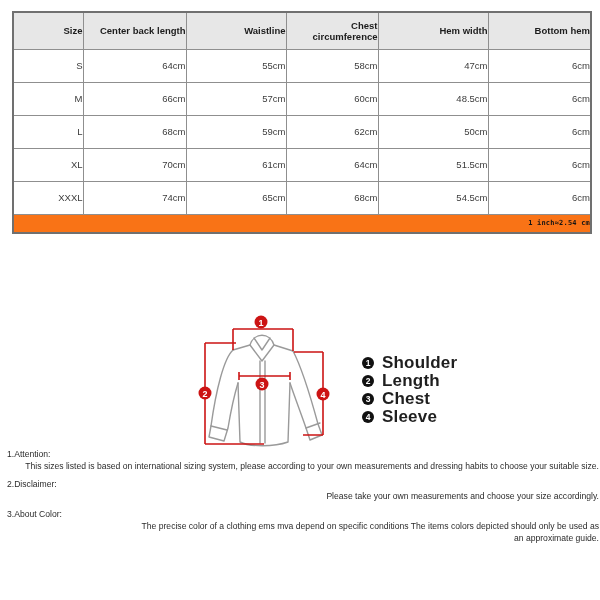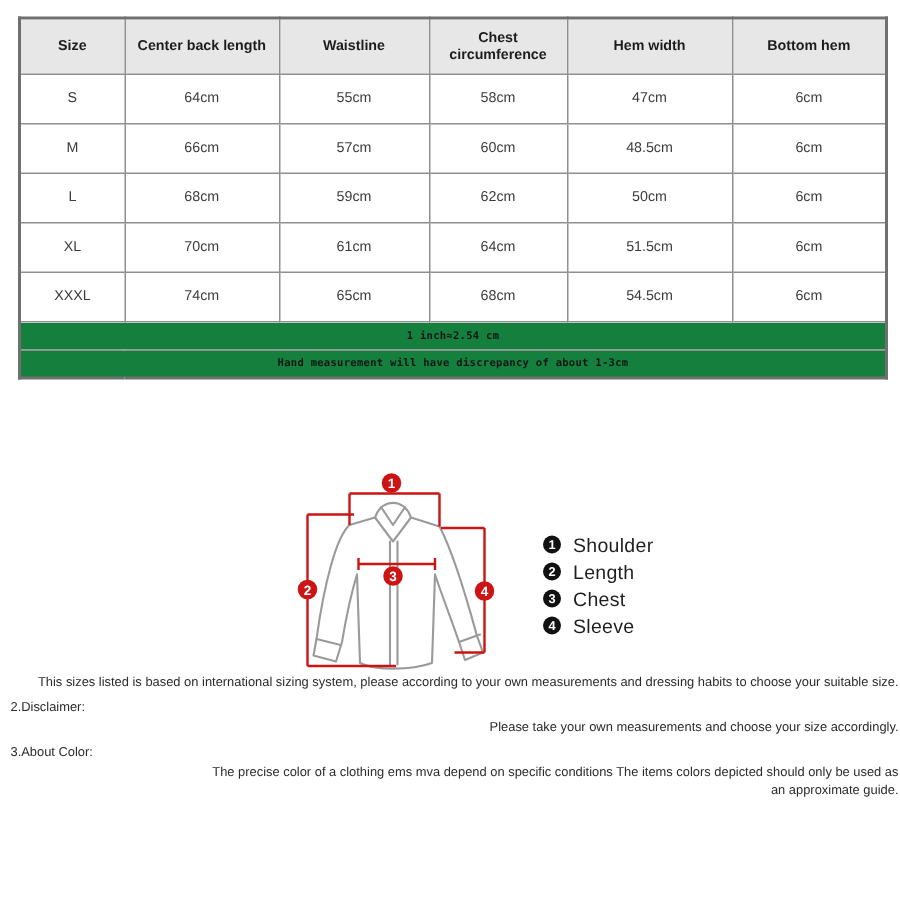--- a/index.html
+++ b/index.html
@@ -16,21 +16,21 @@
   table.size-chart {
     position: absolute;
     left: 12px; top: 11px;
     width: 578px;
     border-collapse: collapse;
     table-layout: fixed;
     border: 2px solid #707070;
   }
   table.size-chart th, table.size-chart td {
     border: 1px solid #8f8f8f;
-    text-align: center;
+    text-align: right;
     vertical-align: middle;
     overflow: hidden;
   }
   table.size-chart thead th {
     background: #e7e7e7;
     font-weight: bold;
     font-size: 9.5px;
     line-height: 11px;
     color: #1c1c1c;
     height: 37px;
@@ -41,21 +41,21 @@
     height: 33px;
     background: #fff;
   }
   table.size-chart tbody.notes td {
     height: 19px;
     font-family: "DejaVu Sans Mono", monospace;
     font-weight: bold;
     font-size: 7px;
     letter-spacing: 0.2px;
     color: #141414;
-    background: #15803d;
+    background: #f97316;
   }
 
   
   svg.diagram { position: absolute; left: 150px; top: 296px; }
 
   .legend {
     position: absolute;
     left: 362px; top: 354px;
     display: flex;
     flex-direction: column;
@@ -72,22 +72,22 @@
     color: #fff;
     font-size: 8.5px;
     font-weight: bold;
     display: flex;
     align-items: center;
     justify-content: center;
     margin-right: 8px;
     flex: 0 0 auto;
   }
   .ltext {
-    font-size: 13px;
-    font-weight: 400;
+    font-size: 17px;
+    font-weight: 700;
     color: #1f1f1f;
     letter-spacing: 0.2px;
   }
 
   
   .footer {
     position: absolute;
     left: 7px; top: 448px;
     width: 592px;
     font-size: 8.6px;
@@ -161,23 +161,20 @@
           <td>65cm</td>
           <td>68cm</td>
           <td>54.5cm</td>
           <td>6cm</td>
         </tr>
       </tbody>
     <tbody class="notes">
       <tr>
         <td colspan="6">1 inch≈2.54 cm</td>
       </tr>
-      <tr>
-        <td colspan="6">Hand measurement will have discrepancy of about 1-3cm</td>
-      </tr>
     </tbody>
   </table>
 
   <svg class="diagram" width="210" height="152" viewBox="0 0 210 152">
 
     <g fill="none" stroke-width="1.4" stroke-linecap="round" stroke-linejoin="round" stroke="#9a9a9a">
       <path d="M 83 54 C 74 62 66 94 61 130 L 59 141 L 74 145 L 78 132 C 80 120 84 100 88 87"></path>
       <path d="M 88 87 L 90 146 C 100 151 124 151 138 146 L 140 87"></path>
       <path d="M 140 87 C 145 102 152 120 156 132 L 160 144 L 172 139 L 168 128 C 162 106 152 72 143 55"></path>
       <path d="M 143 55 L 124 49 C 120 36 104 36 100 49 L 83 54"></path>
@@ -222,20 +219,21 @@
       <span class="ltext">Chest</span>
     </div>
     <div class="legend-item">
       <span class="lnum">4</span>
       <span class="ltext">Sleeve</span>
     </div>
   </div>
 
   <div class="footer">
     <div class="section">
+      <div class="sec-title">1.Attention:</div>
       <div class="sec-line">This sizes listed is based on international sizing system, please according to your own measurements and dressing habits to choose your suitable size.</div>
     </div>
     <div class="section">
       <div class="sec-title">2.Disclaimer:</div>
       <div class="sec-line">Please take your own measurements and choose your size accordingly.</div>
     </div>
     <div class="section">
       <div class="sec-title">3.About Color:</div>
       <div class="sec-line">The precise color of a clothing ems mva depend on specific conditions The items colors depicted should only be used as</div>
       <div class="sec-line">an approximate guide.</div>

